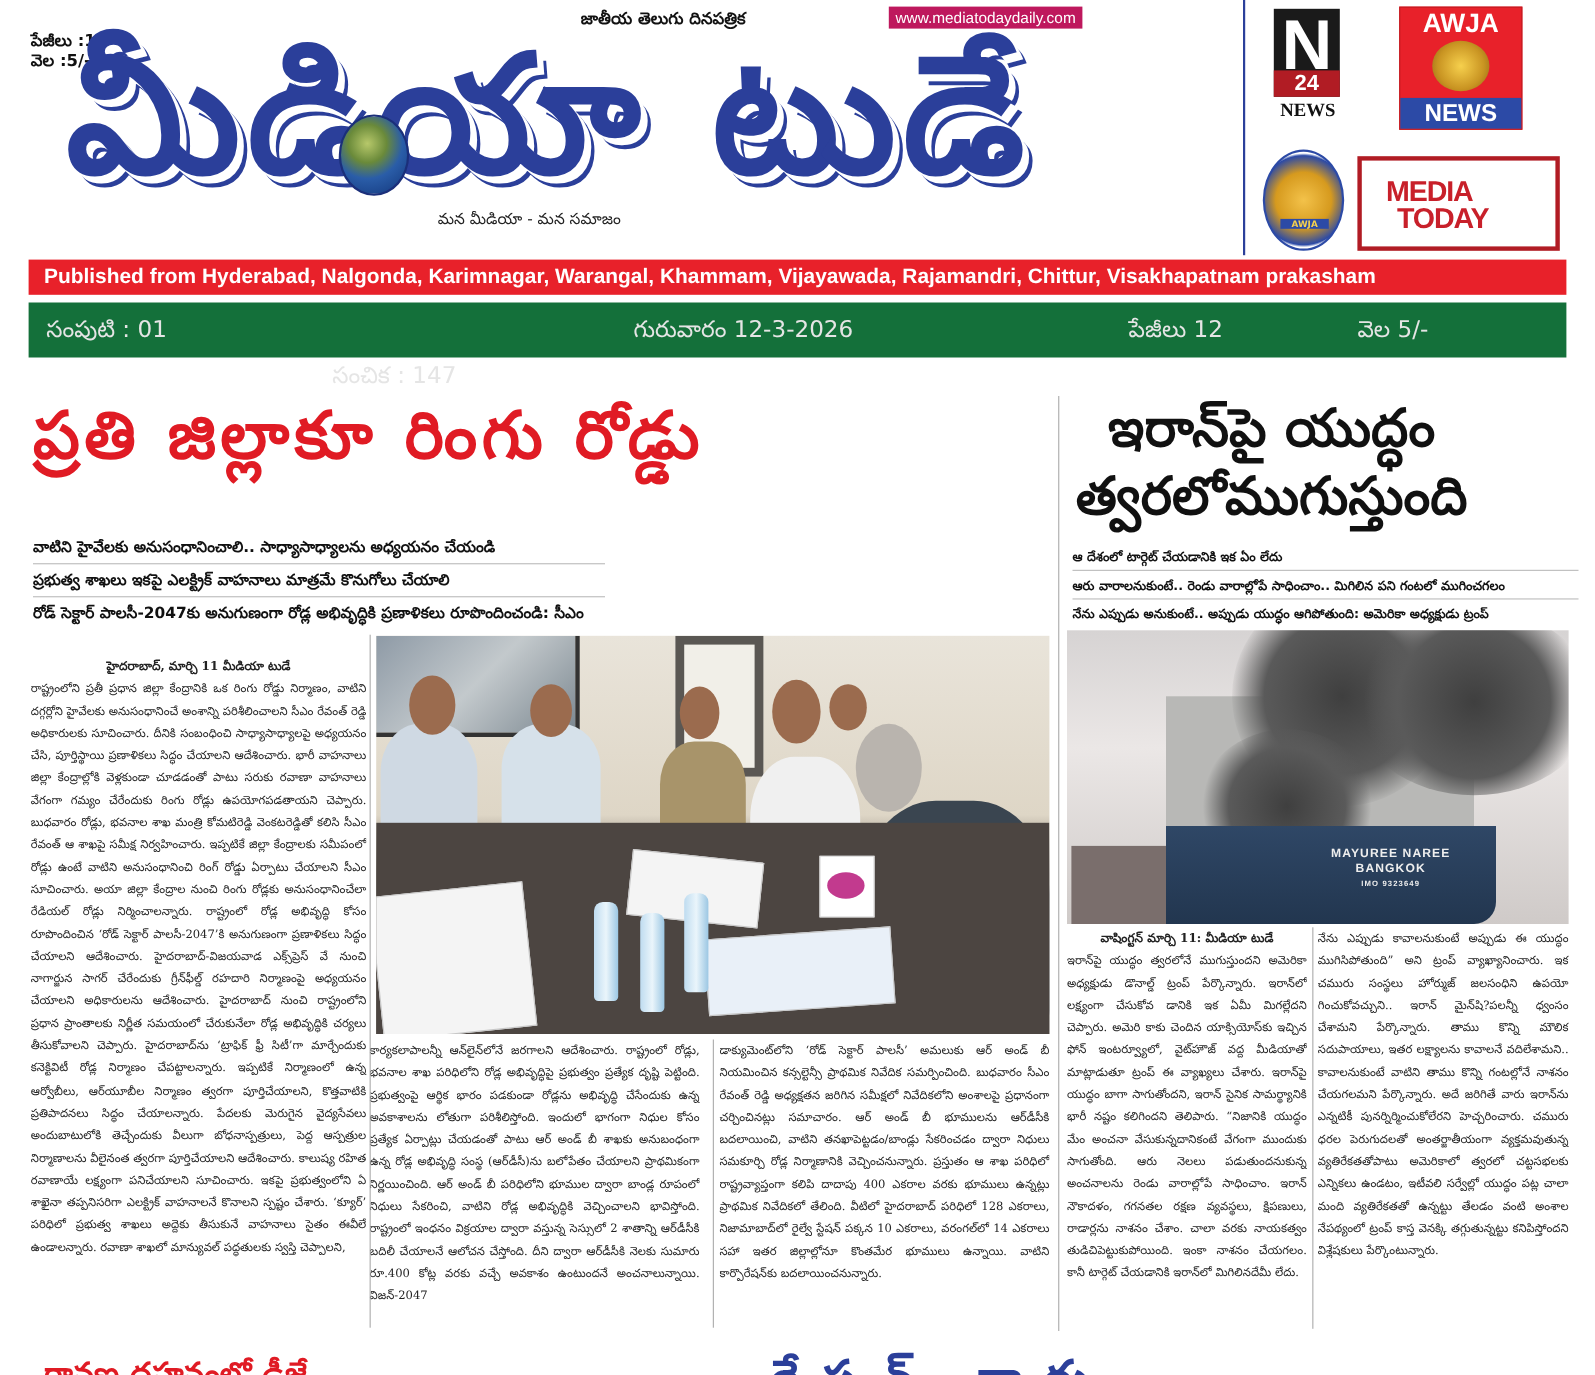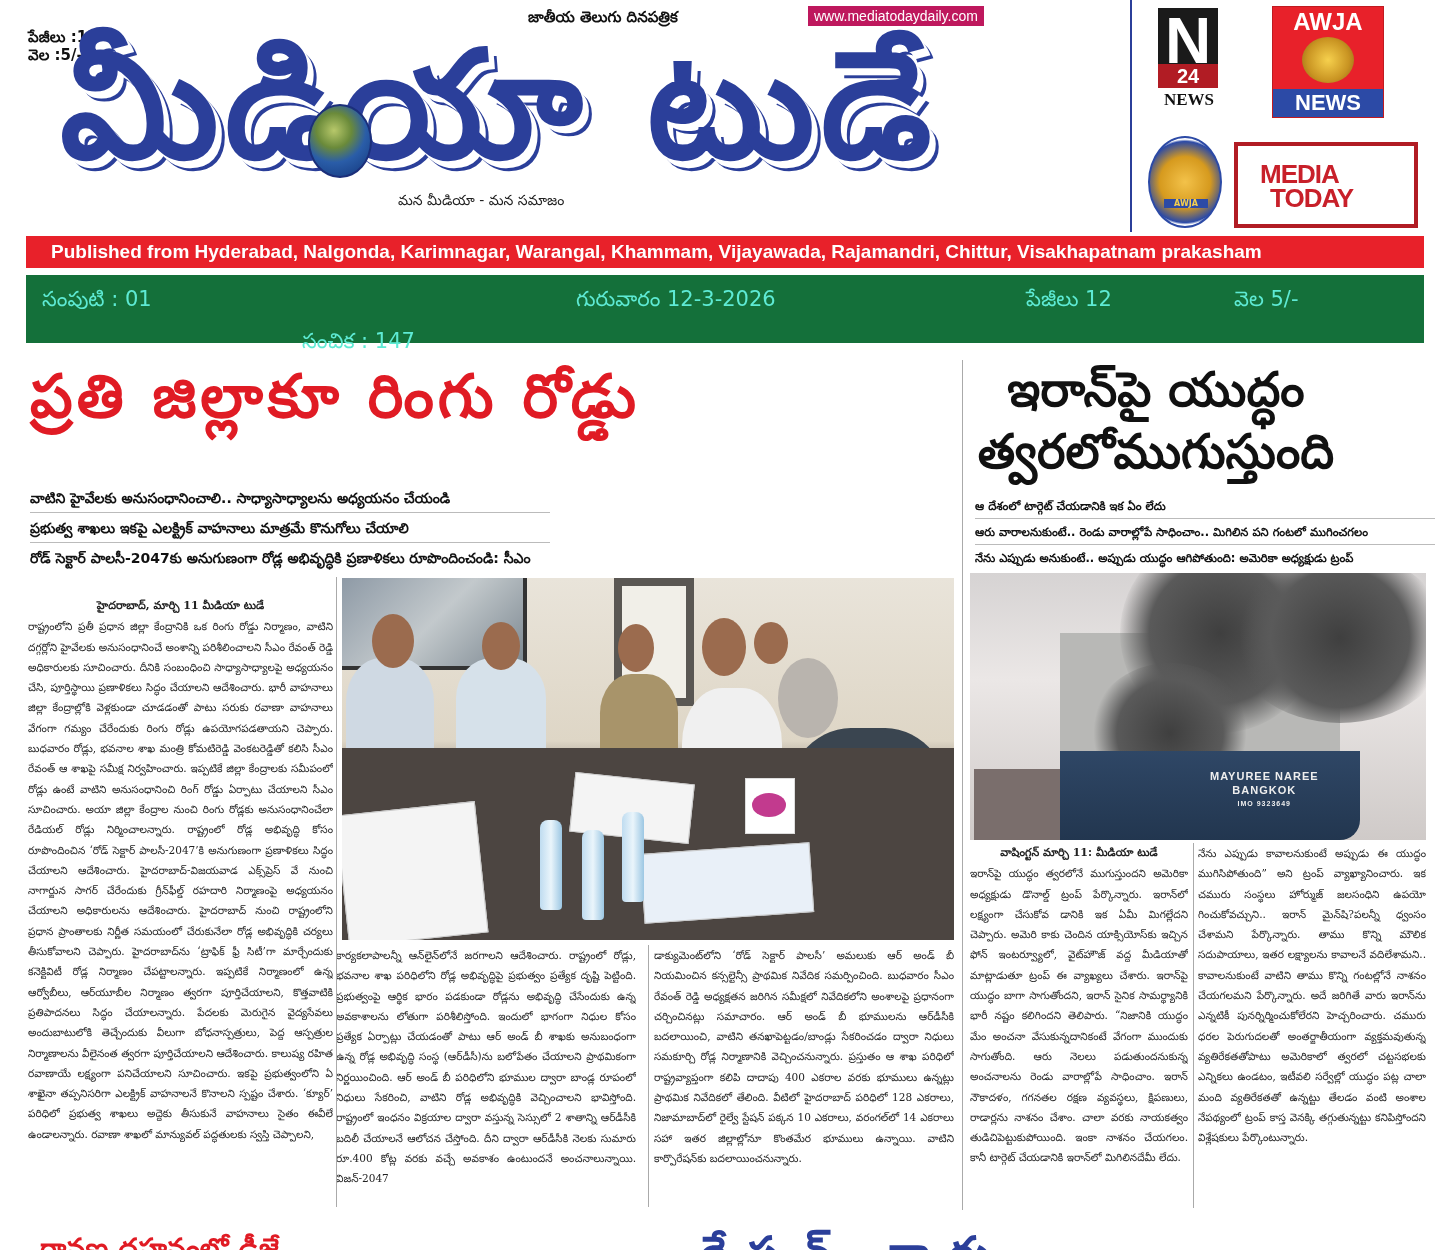--- a/index.html
+++ b/index.html
@@ -33,22 +33,22 @@
 
   .logo-seal { position: absolute; left: 1148px; top: 136px; width: 74px; height: 92px; border-radius: 50%;
     background: radial-gradient(circle, #f3c24a 0%, #d69a1e 45%, #2c4aa6 72%, #ffffff 76%); border: 2px solid #2c4aa6; }
   .seal-label { position: absolute; left: 14px; bottom: 18px; width: 44px; background: #2c4aa6; color: #f6d04d; font-size: 8px; font-weight: bold; text-align: center; }
 
   .logo-mediatoday { position: absolute; left: 1234px; top: 142px; width: 184px; height: 86px; border: 4px solid #b11c24; background: #fff; }
   .mt-text { position: absolute; left: 22px; top: 16px; font-family: "Liberation Sans", sans-serif; font-weight: bold; font-size: 26px; line-height: 24px; color: #c8202a; letter-spacing: -1px; }
 
   
   .band-red { position: absolute; left: 26px; top: 236px; width: 1398px; height: 32px; background: #e8212a; color: #fff;
-    font-family: "Liberation Sans", sans-serif; font-weight: bold; font-size: 19px; line-height: 32px; padding-left: 25px; white-space: nowrap; overflow: hidden; }
-  .band-green { position: absolute; left: 26px; top: 275px; width: 1398px; height: 68px; background: #14703a; color: #5eead4; }
+    font-family: "Liberation Sans", sans-serif; font-weight: bold; font-size: 19px; line-height: 32px; padding-left: 14px; white-space: nowrap; overflow: hidden; }
+  .band-green { position: absolute; left: 26px; top: 275px; width: 1398px; height: 50px; background: #14703a; color: #e5e5e5; }
   .band-green span { position: absolute; top: 12px; font-family: "DejaVu Sans", sans-serif; font-size: 21px; white-space: nowrap; }
 
   
   .main-headline { position: absolute; left: 30px; top: 360px; width: 910px; font-size: 60px; color: #e01b24; letter-spacing: 4px; white-space: nowrap; line-height: 1.2; }
   .sub-list { position: absolute; left: 30px; top: 483px; width: 520px; }
   .sub-item { font-size: 14px; font-weight: bold; line-height: 30px; height: 30px; border-bottom: 1px solid #bbb; white-space: nowrap; }
   .sub-item:last-child { border-bottom: none; }
 
   .right-headline { position: absolute; left: 926px; top: 358px; width: 460px; font-size: 48px; font-weight: bold; color: #111; line-height: 62px; text-align: center; }
   .right-sub-list { position: absolute; left: 975px; top: 493px; width: 460px; }

